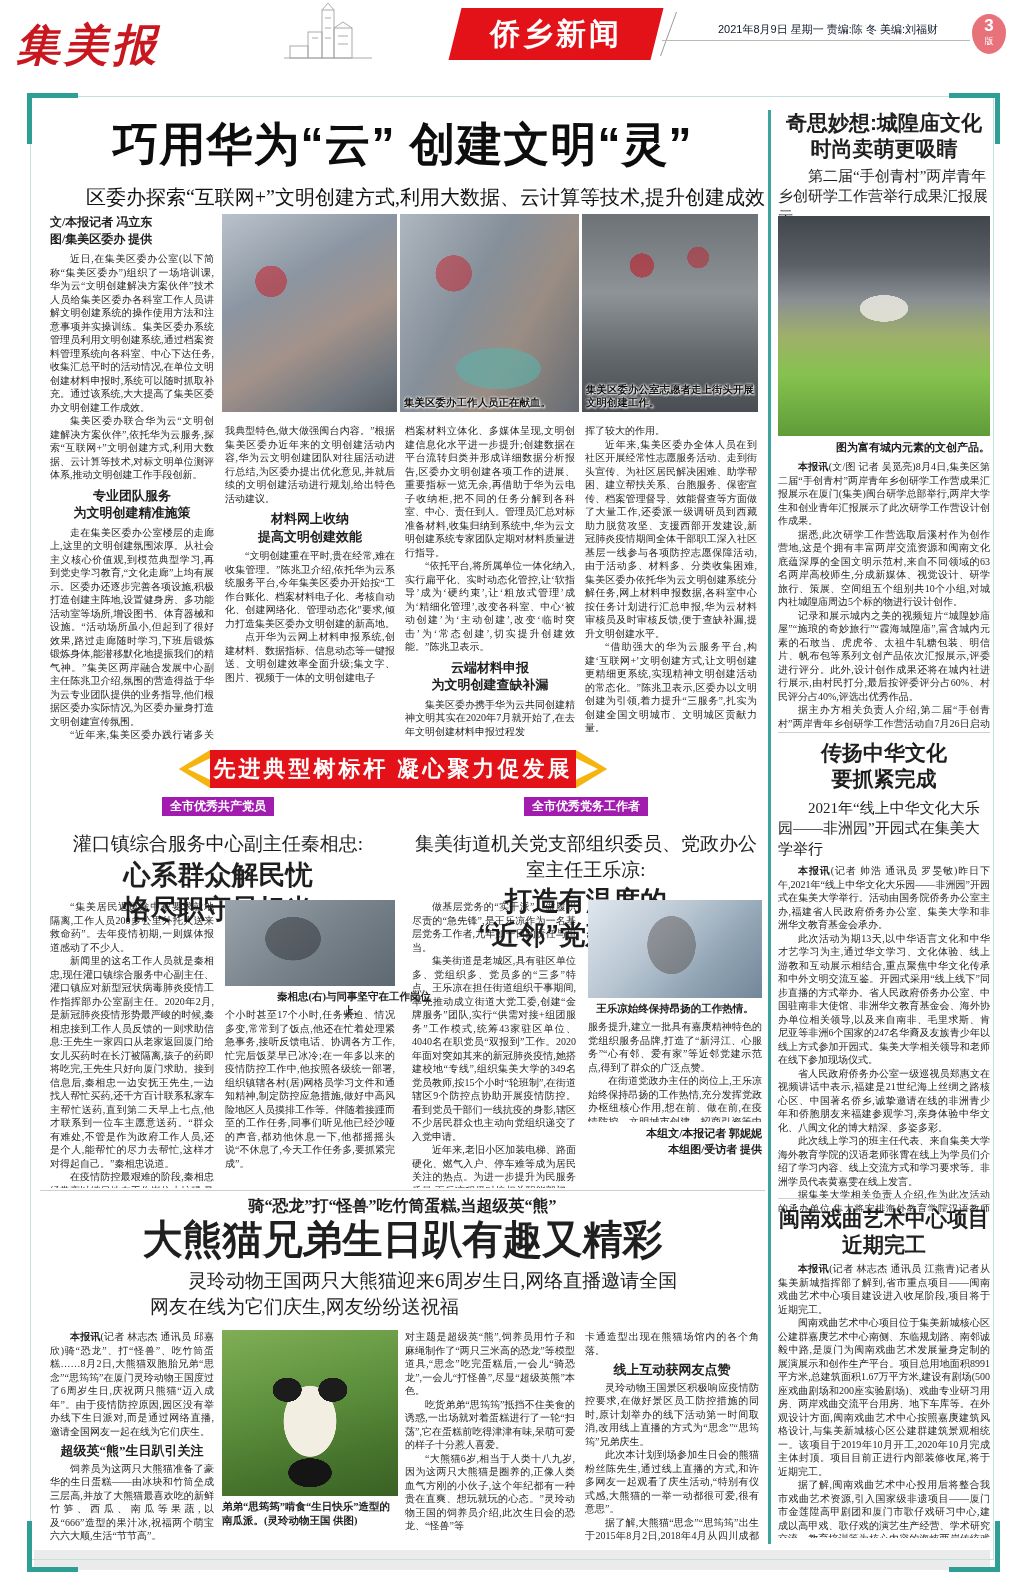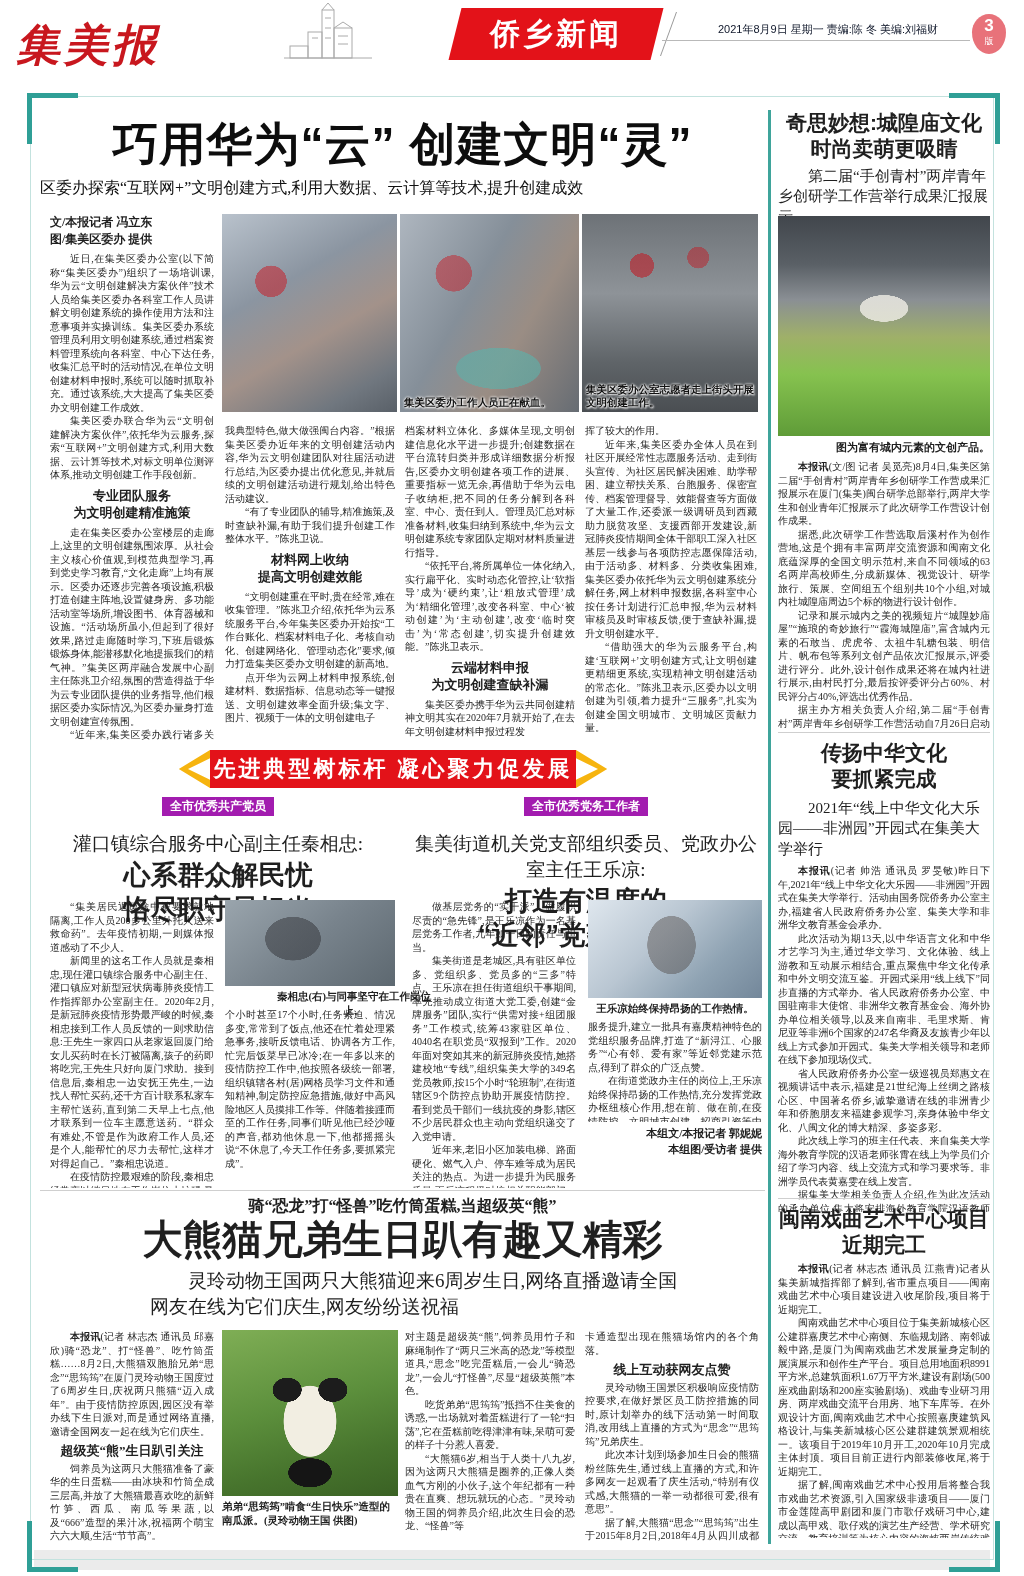--- a/index.html
+++ b/index.html
@@ -28,21 +28,21 @@
   .c-tl{left:27px;top:93px;border-width:5px 0 0 5px;}
   .c-tr{left:949px;top:93px;border-width:5px 5px 0 0;}
   .c-bl{left:27px;top:1521px;border-width:0 0 5px 5px;}
   .c-br{left:949px;top:1521px;border-width:0 5px 5px 0;}
   .bottom-strip{left:34px;top:1550px;width:956px;height:20px;background:#ebebeb;z-index:0;}
   .vrule{left:768px;top:110px;width:3px;height:1434px;background:#3fa49b;}
   .hdiv{height:1px;background:#cfcfcf;}
   
   .main-headline{left:40px;top:114px;width:725px;text-align:center;font-size:46px;font-weight:900;
       font-family:"Liberation Sans",sans-serif;letter-spacing:1px;color:#0d0d0d;}
-  .main-sub{left:40px;top:178px;width:725px;text-align:left;font-size:16px;color:#111;}
+  .main-sub{left:40px;top:184px;width:725px;text-align:right;font-size:20px;color:#111;}
   .byline{left:50px;top:214px;width:165px;font-size:12px;font-weight:bold;line-height:17px;}
   
   .ph{overflow:hidden;background:#888;}
   .ph .cap{position:absolute;left:4px;bottom:3px;right:4px;font-size:10.5px;font-weight:bold;color:#111;
       text-shadow:0 0 3px #fff,0 0 2px #fff,1px 1px 2px #fff;line-height:1.25;}
   .ph-blood1{background:radial-gradient(circle 26px at 28% 34%,rgba(198,32,42,.55) 0 60%,transparent 61%),
       linear-gradient(150deg,#b9c2cc,#8b95a1 35%,#a3928a 60%,#70777f 85%,#596068);}
   .ph-blood2{background:radial-gradient(circle 30px at 30% 30%,rgba(198,32,42,.5) 0 60%,transparent 61%),
       radial-gradient(ellipse 70px 34px at 55% 78%,rgba(95,175,168,.65) 0 60%,transparent 61%),
       linear-gradient(120deg,#aeb6bf,#858f99 40%,#9a8d84 65%,#666c73);}
@@ -160,21 +160,20 @@
   <p>集美区委办联合华为云“文明创建解决方案伙伴”,依托华为云服务,探索“互联网+”文明创建方式,利用大数据、云计算等技术,对标文明单位测评体系,推动文明创建工作手段创新。</p>
   <div class="subhead">
     <div>专业团队服务</div>
     <div>为文明创建精准施策</div>
   </div>
   <p>走在集美区委办公室楼层的走廊上,这里的文明创建氛围浓厚。从社会主义核心价值观,到模范典型学习,再到党史学习教育,“文化走廊”上均有展示。区委办还逐步完善各项设施,积极打造创建主阵地,设置健身房、多功能活动室等场所,增设图书、体育器械和设施。“活动场所虽小,但起到了很好效果,路过走廊随时学习,下班后锻炼锻炼身体,能潜移默化地提振我们的精气神。”集美区两岸融合发展中心副主任陈兆卫介绍,氛围的营造得益于华为云专业团队提供的业务指导,他们根据区委办实际情况,为区委办量身打造文明创建宣传氛围。</p>
   <p>“近年来,集美区委办践行诸多关于精神文明建设的实际内容,服务了众多人民群众,取得强有力的活动效果和社会效应。建议日常活动坚持做,持续做,传递做,并发挥区委办自</p>
 </div>
 <div class="abs col" style="left:225px;top:424px;width:170px;height:318px;">
   <p class="cont">我典型特色,做大做强闽台内容。”根据集美区委办近年来的文明创建活动内容,华为云文明创建团队对往届活动进行总结,为区委办提出优化意见,并就后续的文明创建活动进行规划,给出特色活动建议。</p>
-  <p>“有了专业团队的辅导,精准施策,及时查缺补漏,有助于我们提升创建工作整体水平。”陈兆卫说。</p>
   <div class="subhead">
     <div>材料网上收纳</div>
     <div>提高文明创建效能</div>
   </div>
   <p>“文明创建重在平时,贵在经常,难在收集管理。”陈兆卫介绍,依托华为云系统服务平台,今年集美区委办开始按“工作台账化、档案材料电子化、考核自动化、创建网络化、管理动态化”要求,倾力打造集美区委办文明创建的新高地。</p>
   <p>点开华为云网上材料申报系统,创建材料、数据指标、信息动态等一键报送、文明创建效率全面升级;集文字、图片、视频于一体的文明创建电子</p>
 </div>
 <div class="abs col" style="left:405px;top:424px;width:170px;height:318px;">
   <p class="cont">档案材料立体化、多媒体呈现,文明创建信息化水平进一步提升;创建数据在平台流转归类并形成详细数据分析报告,区委办文明创建各项工作的进展、重要指标一览无余,再借助于华为云电子收纳柜,把不同的任务分解到各科室、中心、责任到人。管理员汇总对标准备材料,收集归纳到系统中,华为云文明创建系统专家团队定期对材料质量进行指导。</p>
   <p>“依托平台,将所属单位一体化纳入,实行扁平化、实时动态化管控,让‘软指导’成为‘硬约束’,让‘粗放式管理’成为‘精细化管理’,改变各科室、中心‘被动创建’为‘主动创建’,改变‘临时突击’为‘常态创建’,切实提升创建效能。”陈兆卫表示。</p>

